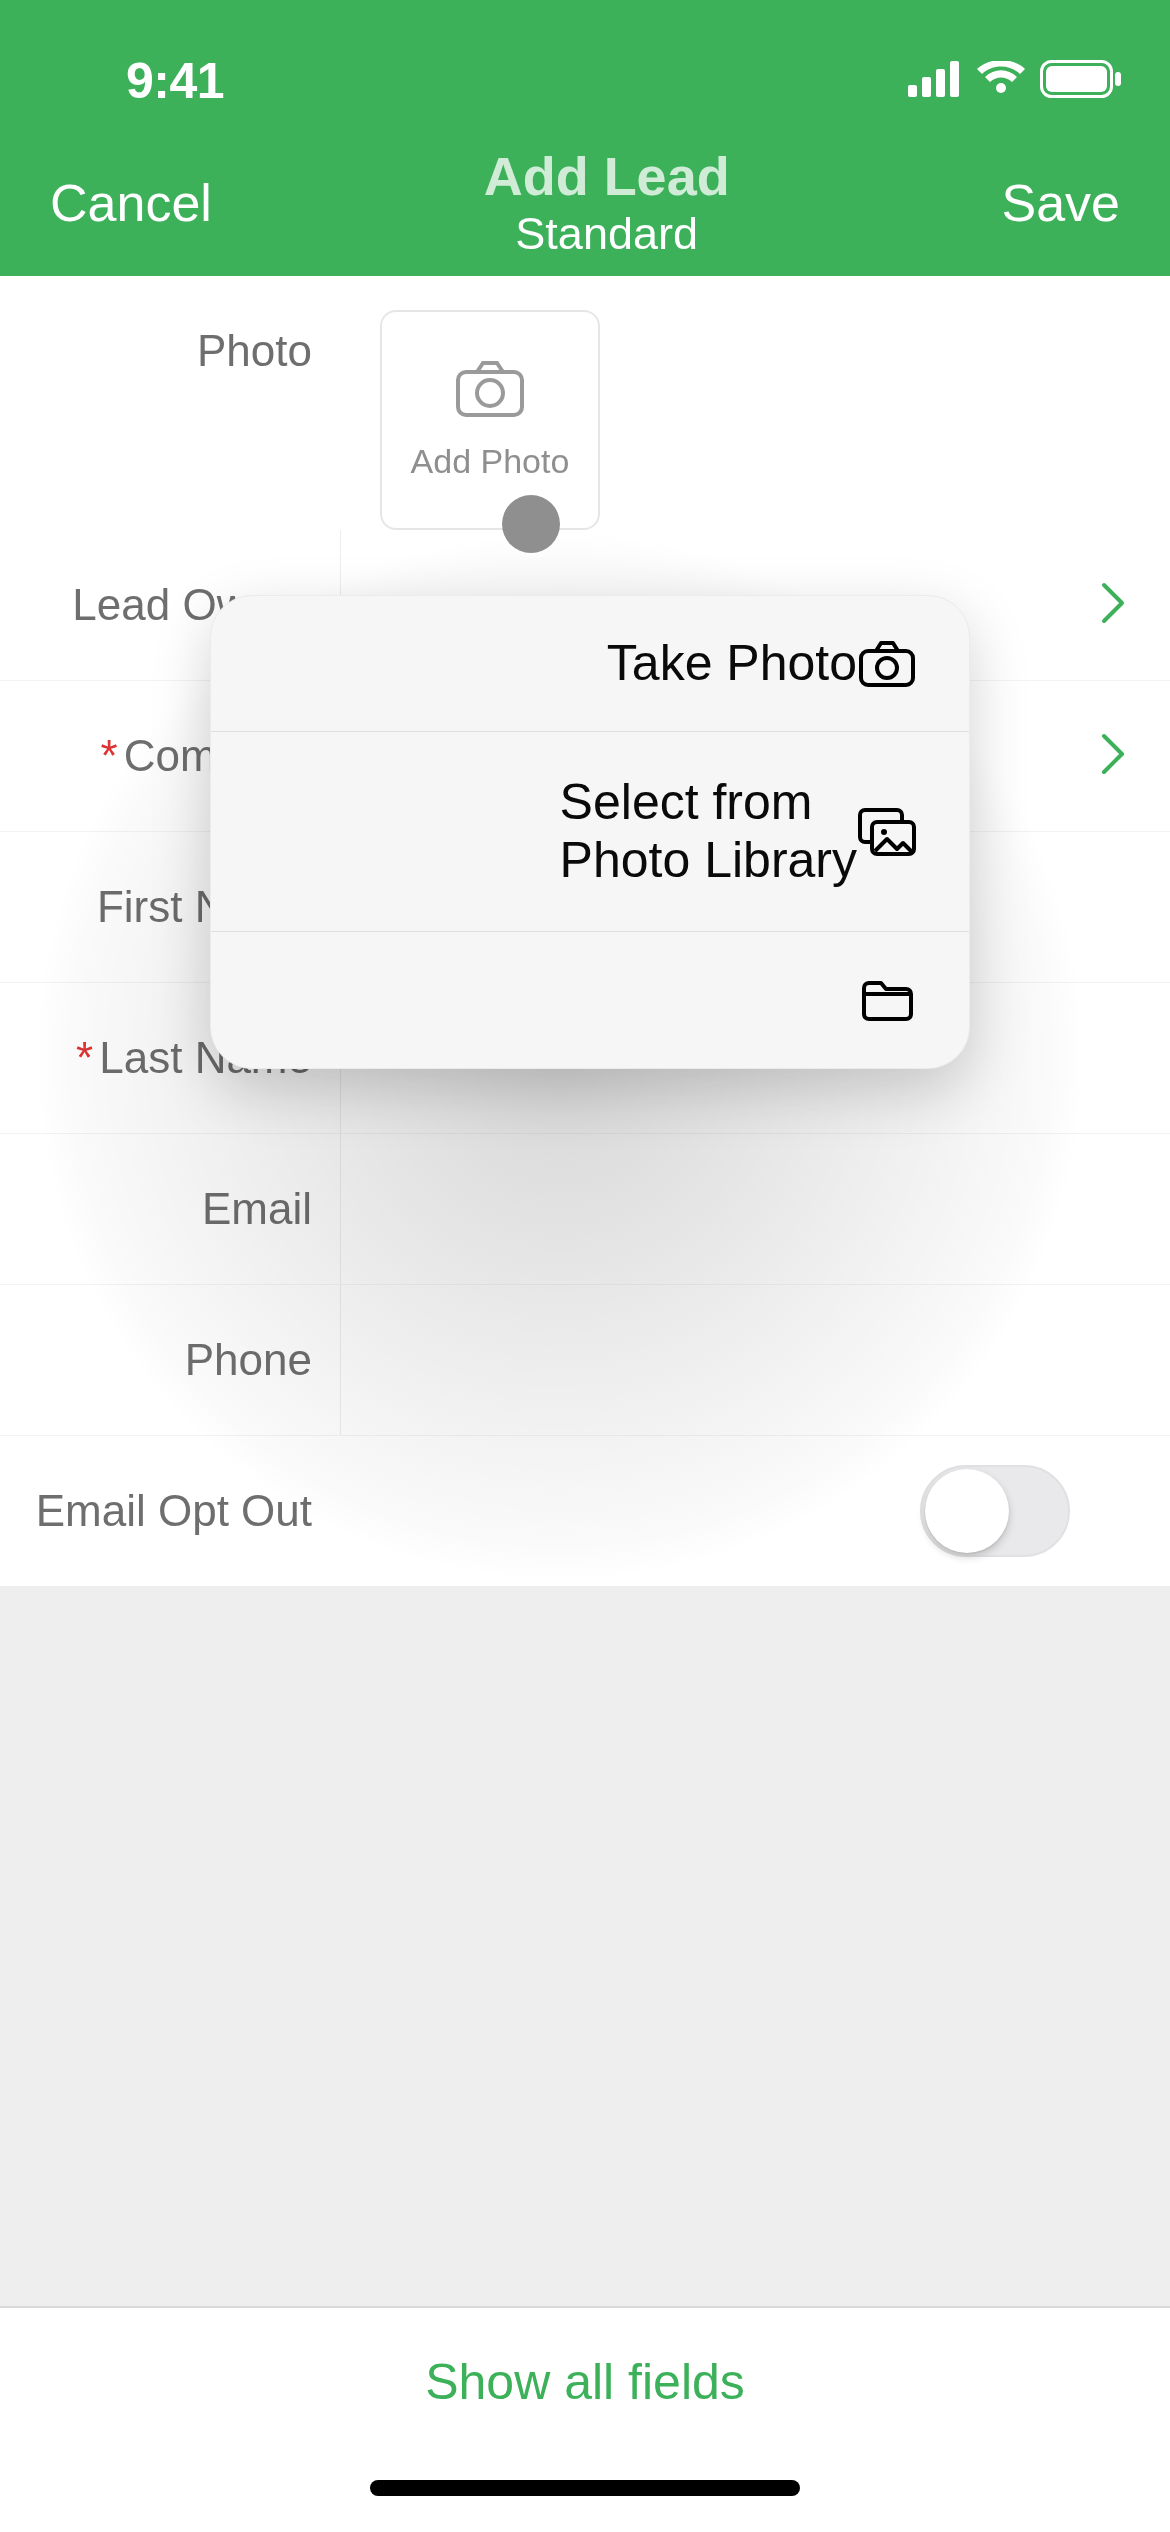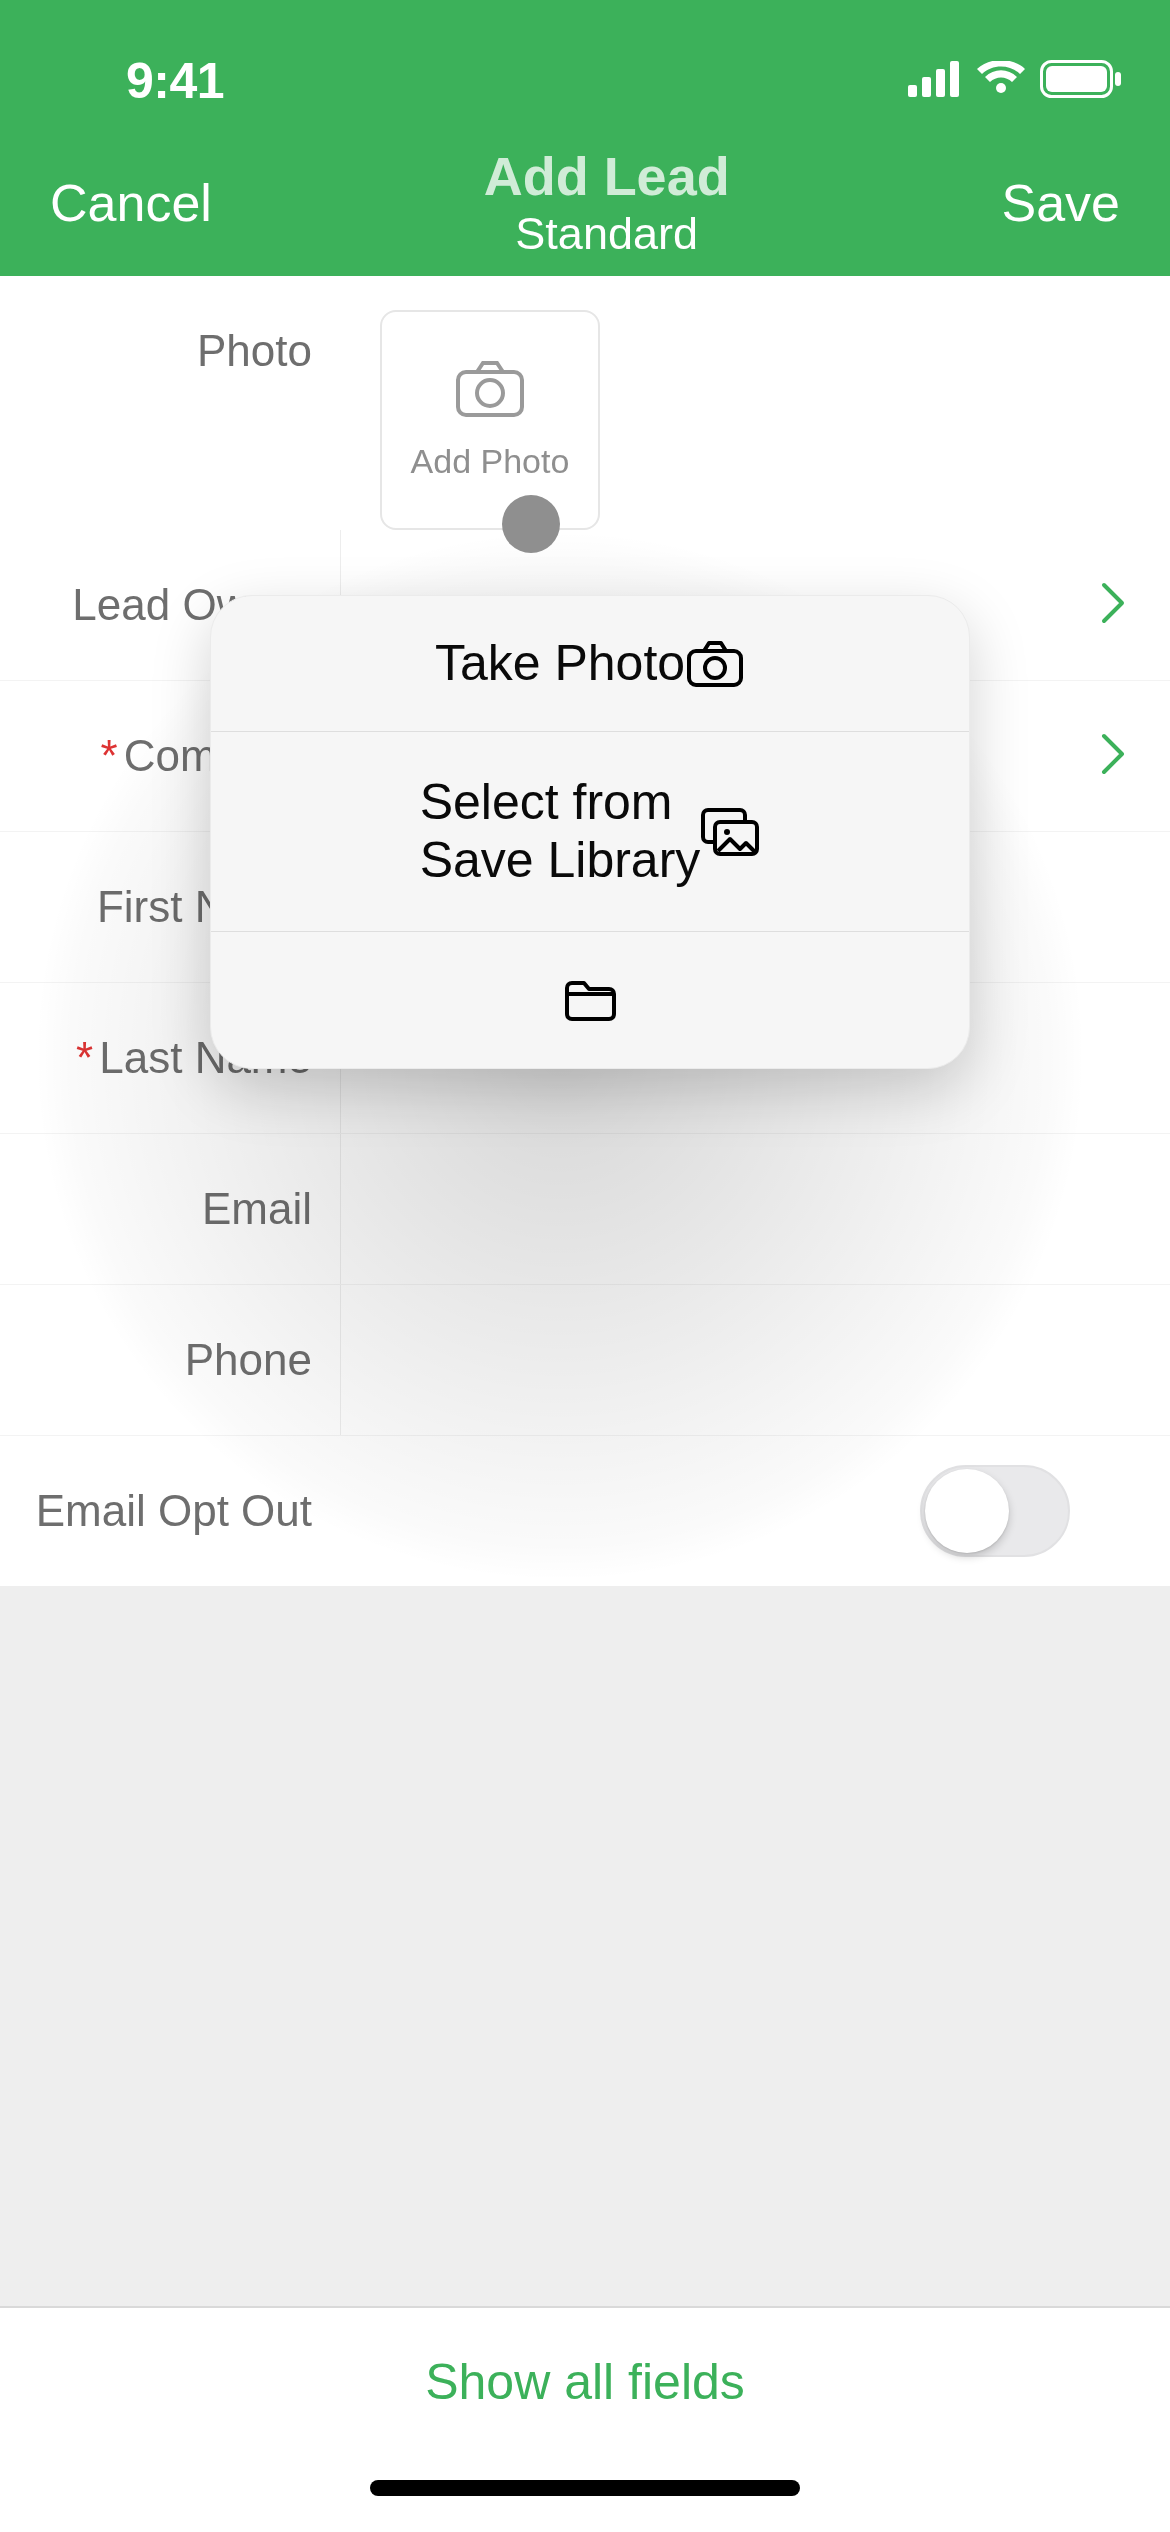--- a/index.html
+++ b/index.html
@@ -43,21 +43,21 @@
 
     
     .dim { position: absolute; inset: 0; pointer-events: none; }
     .dim::before { content:""; position:absolute; left:0; right:0; top:276px; bottom:0; background: radial-gradient(700px 700px at 560px 780px, rgba(0,0,0,0.16), rgba(0,0,0,0.02) 70%, rgba(0,0,0,0) 75%); }
 
     
     .tap-dot { position: absolute; width: 58px; height: 58px; border-radius: 50%; background: #8f8f8f; left: 502px; top: 495px; }
 
     
     .popover { position: absolute; left: 210px; top: 595px; width: 760px; background: #f6f6f6; border-radius: 42px; box-shadow: 0 20px 60px rgba(0,0,0,0.18); overflow: hidden; border: 1px solid #ebebeb; }
-    .pop-item { display: flex; align-items: center; justify-content: center; padding: 0 52px; font-size: 50px; color: #0a0a0a; border-bottom: 1.5px solid #dedede; }
+    .pop-item { display: flex; align-items: center; justify-content: flex-end; padding: 0 52px; font-size: 50px; color: #0a0a0a; border-bottom: 1.5px solid #dedede; }
     .pop-item:last-child { border-bottom: none; }
     .pop-item.single { height: 136px; }
     .pop-item.double { height: 200px; }
     .pop-label { line-height: 1.15; }
     .pop-icon { width: 60px; display: flex; justify-content: center; }
 
     .root { position: relative; width: 1170px; height: 2532px; }
   </style>
 </head>
 <body>
@@ -217,21 +217,21 @@
       <div class="pop-icon">
         <svg width="58" height="48" viewBox="0 0 58 48" fill="none" stroke="#000" stroke-width="4" stroke-linejoin="round">
             <rect x="3" y="11" width="52" height="34" rx="7"></rect>
             <path d="M18 11l5-8h12l5 8"></path>
             <circle cx="29" cy="28" r="10"></circle>
           </svg>
       </div>
     </div>
     <div class="pop-item double">
       <div class="pop-label" style="white-space:pre-line;">Select from
-Save Library</div>
+Photo Library</div>
       <div class="pop-icon">
         <svg width="60" height="50" viewBox="0 0 60 50" fill="none" stroke="#000" stroke-width="4" stroke-linejoin="round">
             <rect x="3" y="3" width="42" height="32" rx="5"></rect>
             <rect x="15" y="15" width="42" height="32" rx="5" fill="#f6f6f6"></rect>
             <circle cx="27" cy="25" r="3" fill="#000" stroke="none"></circle>
             <path d="M18 44l12-12 10 10 6-6 10 10"></path>
           </svg>
       </div>
     </div>
     <div class="pop-item single">

